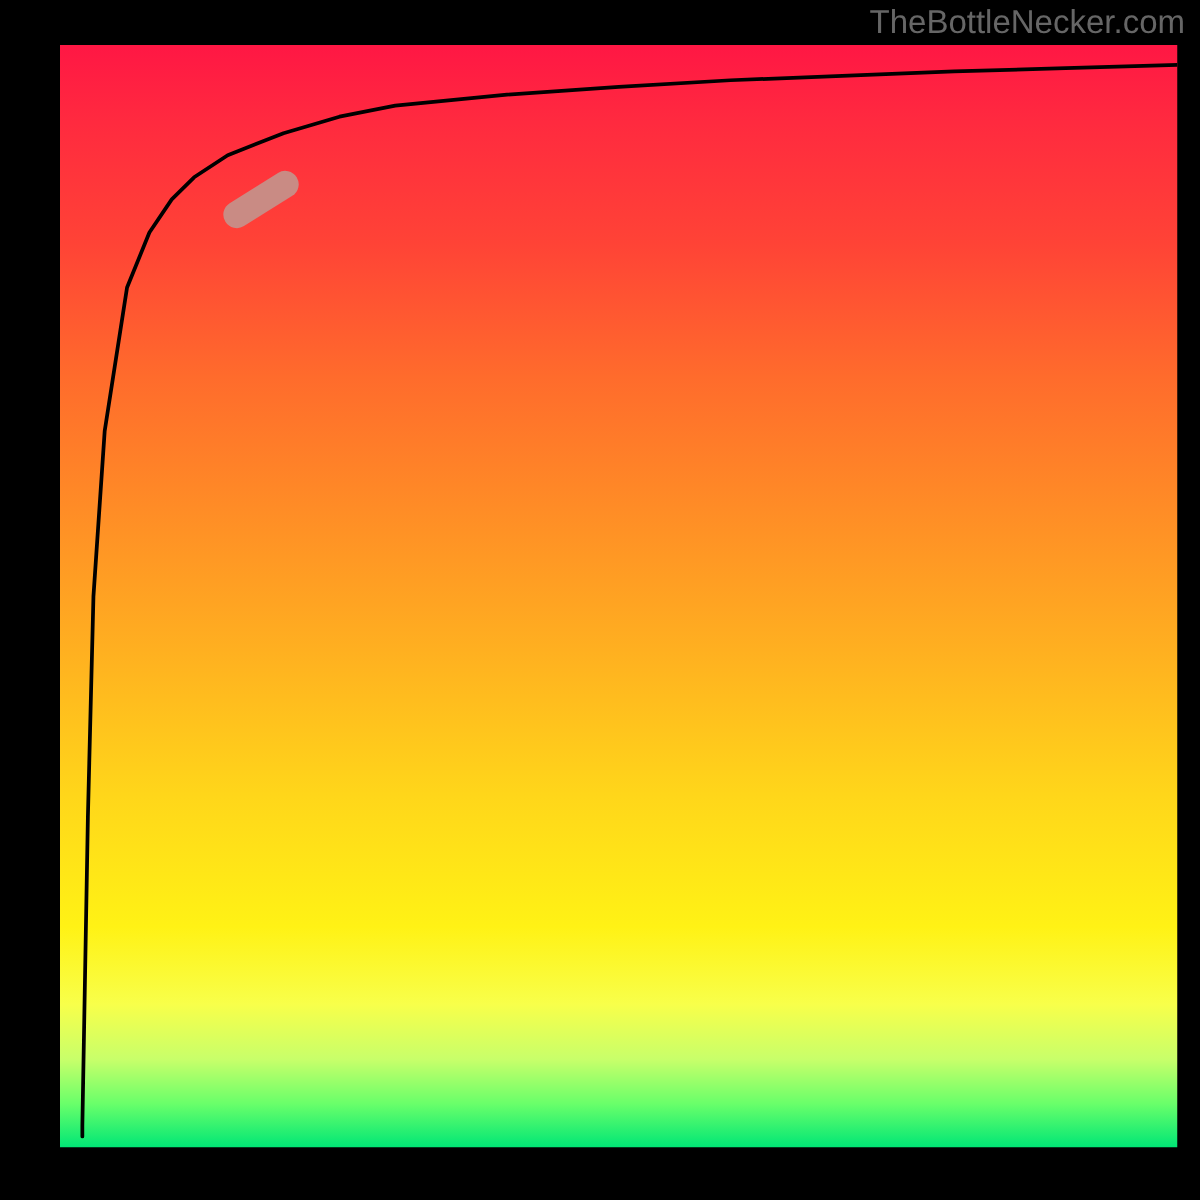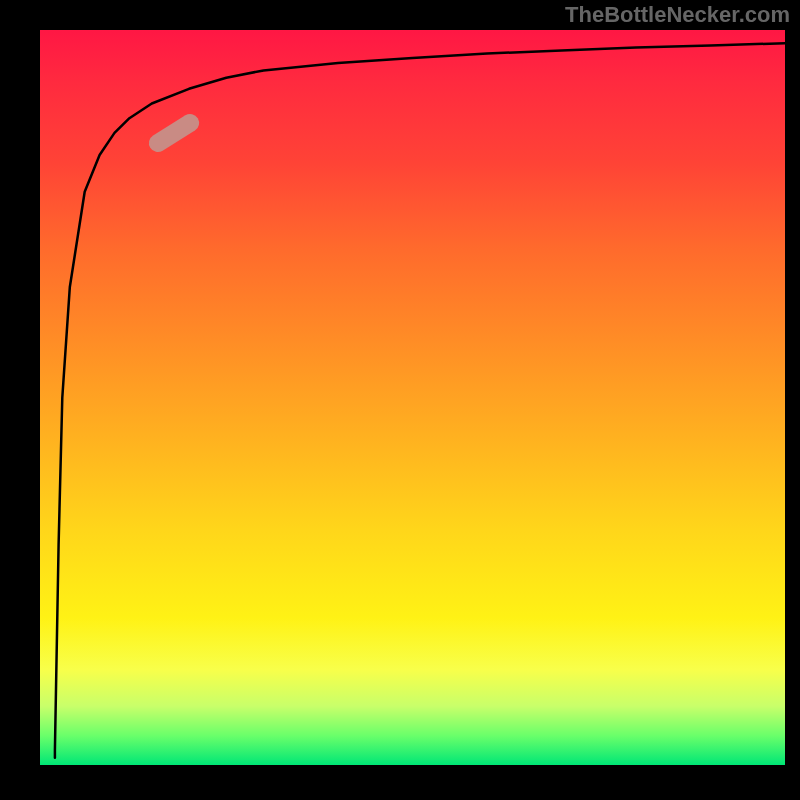--- a/index.html
+++ b/index.html
@@ -10,21 +10,21 @@
     position: relative;
     overflow: hidden;
     font-family: Arial, Helvetica, sans-serif;
   }
   .watermark {
     position: absolute;
     top: 2px;
     right: 10px;
     color: #666;
     font-size: 22px;
-    font-weight: bold;
+    font-weight: normal;
     z-index: 10;
   }
   .plot-area {
     position: absolute;
     left: 40px;
     top: 30px;
     width: 745px;
     height: 735px;
     overflow: hidden;
   }

